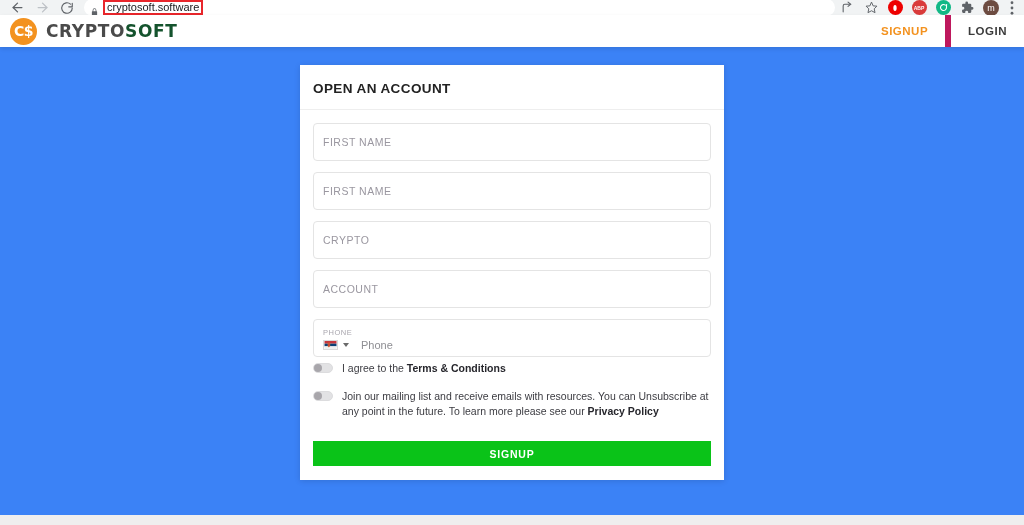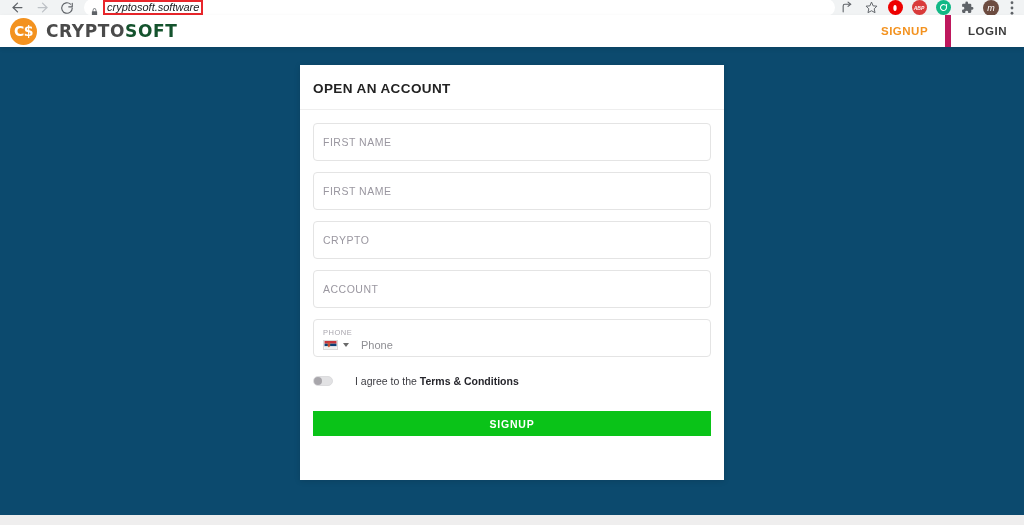--- a/index.html
+++ b/index.html
@@ -9,21 +9,20 @@
     background: #efeeee;
     overflow: hidden;
   }
 
   
   .browser-bar {
     height: 15px; width: 1024px;
     background: #f1f3f4;
     display: flex; align-items: center;
     position: relative;
-    font-style: italic;
   }
   .nav-btns { display: flex; align-items: center; padding-left: 6px; gap: 3px; }
   .nav-btn {
     width: 22px; height: 22px;
     display: flex; align-items: center; justify-content: center;
     border-radius: 50%;
     font-size: 13px;
     color: #5f6368;
   }
   .nav-btn.disabled { color: #bdc1c6; }
@@ -92,21 +91,21 @@
     font-size: 11.5px;
     font-weight: bold;
     letter-spacing: 0.5px;
   }
   .hdr-link.signup { color: #f3921f; }
   .hdr-link.login  { color: #3b3b3b; border-left: 6px solid #be185d; }
 
   
   .page-body {
     width: 1024px; height: 468px;
-    background: #0c4a6e;
+    background: #3b82f6;
     padding-top: 18px;
     display: flex; justify-content: center;
   }
   .card {
     width: 424px;
     background: #ffffff;
     box-shadow: 0 1px 6px rgba(0,0,0,0.13);
     height: 415px;
   }
   .card-title {
@@ -132,21 +131,21 @@
     font-size: 10.5px;
     color: #9a97a0;
     letter-spacing: 0.5px;
     text-align: center;
   }
 
   .phone-field {
     height: 38px;
     border: 1px solid #e4e4e4;
     border-radius: 4px;
-    margin-bottom: 17px;
+    margin-bottom: 4px;
     padding: 3px 9px 0 9px;
     display: flex; flex-direction: column; justify-content: center;
     background: #fff;
   }
   .phone-label { font-size: 7.5px; color: #a9a6ae; letter-spacing: 0.5px; line-height: 9px; }
   .phone-row { display: flex; align-items: center; gap: 5px; margin-top: 2px; }
   .flag {
     width: 15px; height: 10px;
     display: block;
     border: 0.5px solid rgba(0,0,0,0.15);
@@ -155,21 +154,21 @@
     width: 0; height: 0;
     border-left: 3px solid transparent;
     border-right: 3px solid transparent;
     border-top: 4px solid #6a6a6a;
   }
   .phone-ph { font-size: 11px; color: #8e8e93; margin-left: 7px; }
 
   .toggle-row {
     display: flex; align-items: flex-start;
     margin-top: 3px; margin-bottom: 13px;
-    gap: 22px;
+    gap: 9px;
   }
   .toggle {
     width: 20px; height: 10px;
     border-radius: 6px;
     background: #e2e2e4;
     flex-shrink: 0;
     margin-top: 2px;
     position: relative;
     border: 1px solid #dcdcde;
   }
@@ -334,17 +333,25 @@
 
       <div class="toggle-row">
         <div class="toggle">
           <div class="knob"></div>
         </div>
         <div class="toggle-text">
           <span>I agree to the </span><b>Terms &amp; Conditions</b>
         </div>
       </div>
 
+      <div class="toggle-row">
+        <div class="toggle">
+          <div class="knob"></div>
+        </div>
+        <div class="toggle-text">
+          <span>Join our mailing list and receive emails with resources. You can Unsubscribe at any point in the future. To learn more please see our </span><b>Privacy Policy</b>
+        </div>
+      </div>
 
       <button class="signup-btn">SIGNUP</button>
     </div>
   </div>
 </div>
 
 </body></html>

